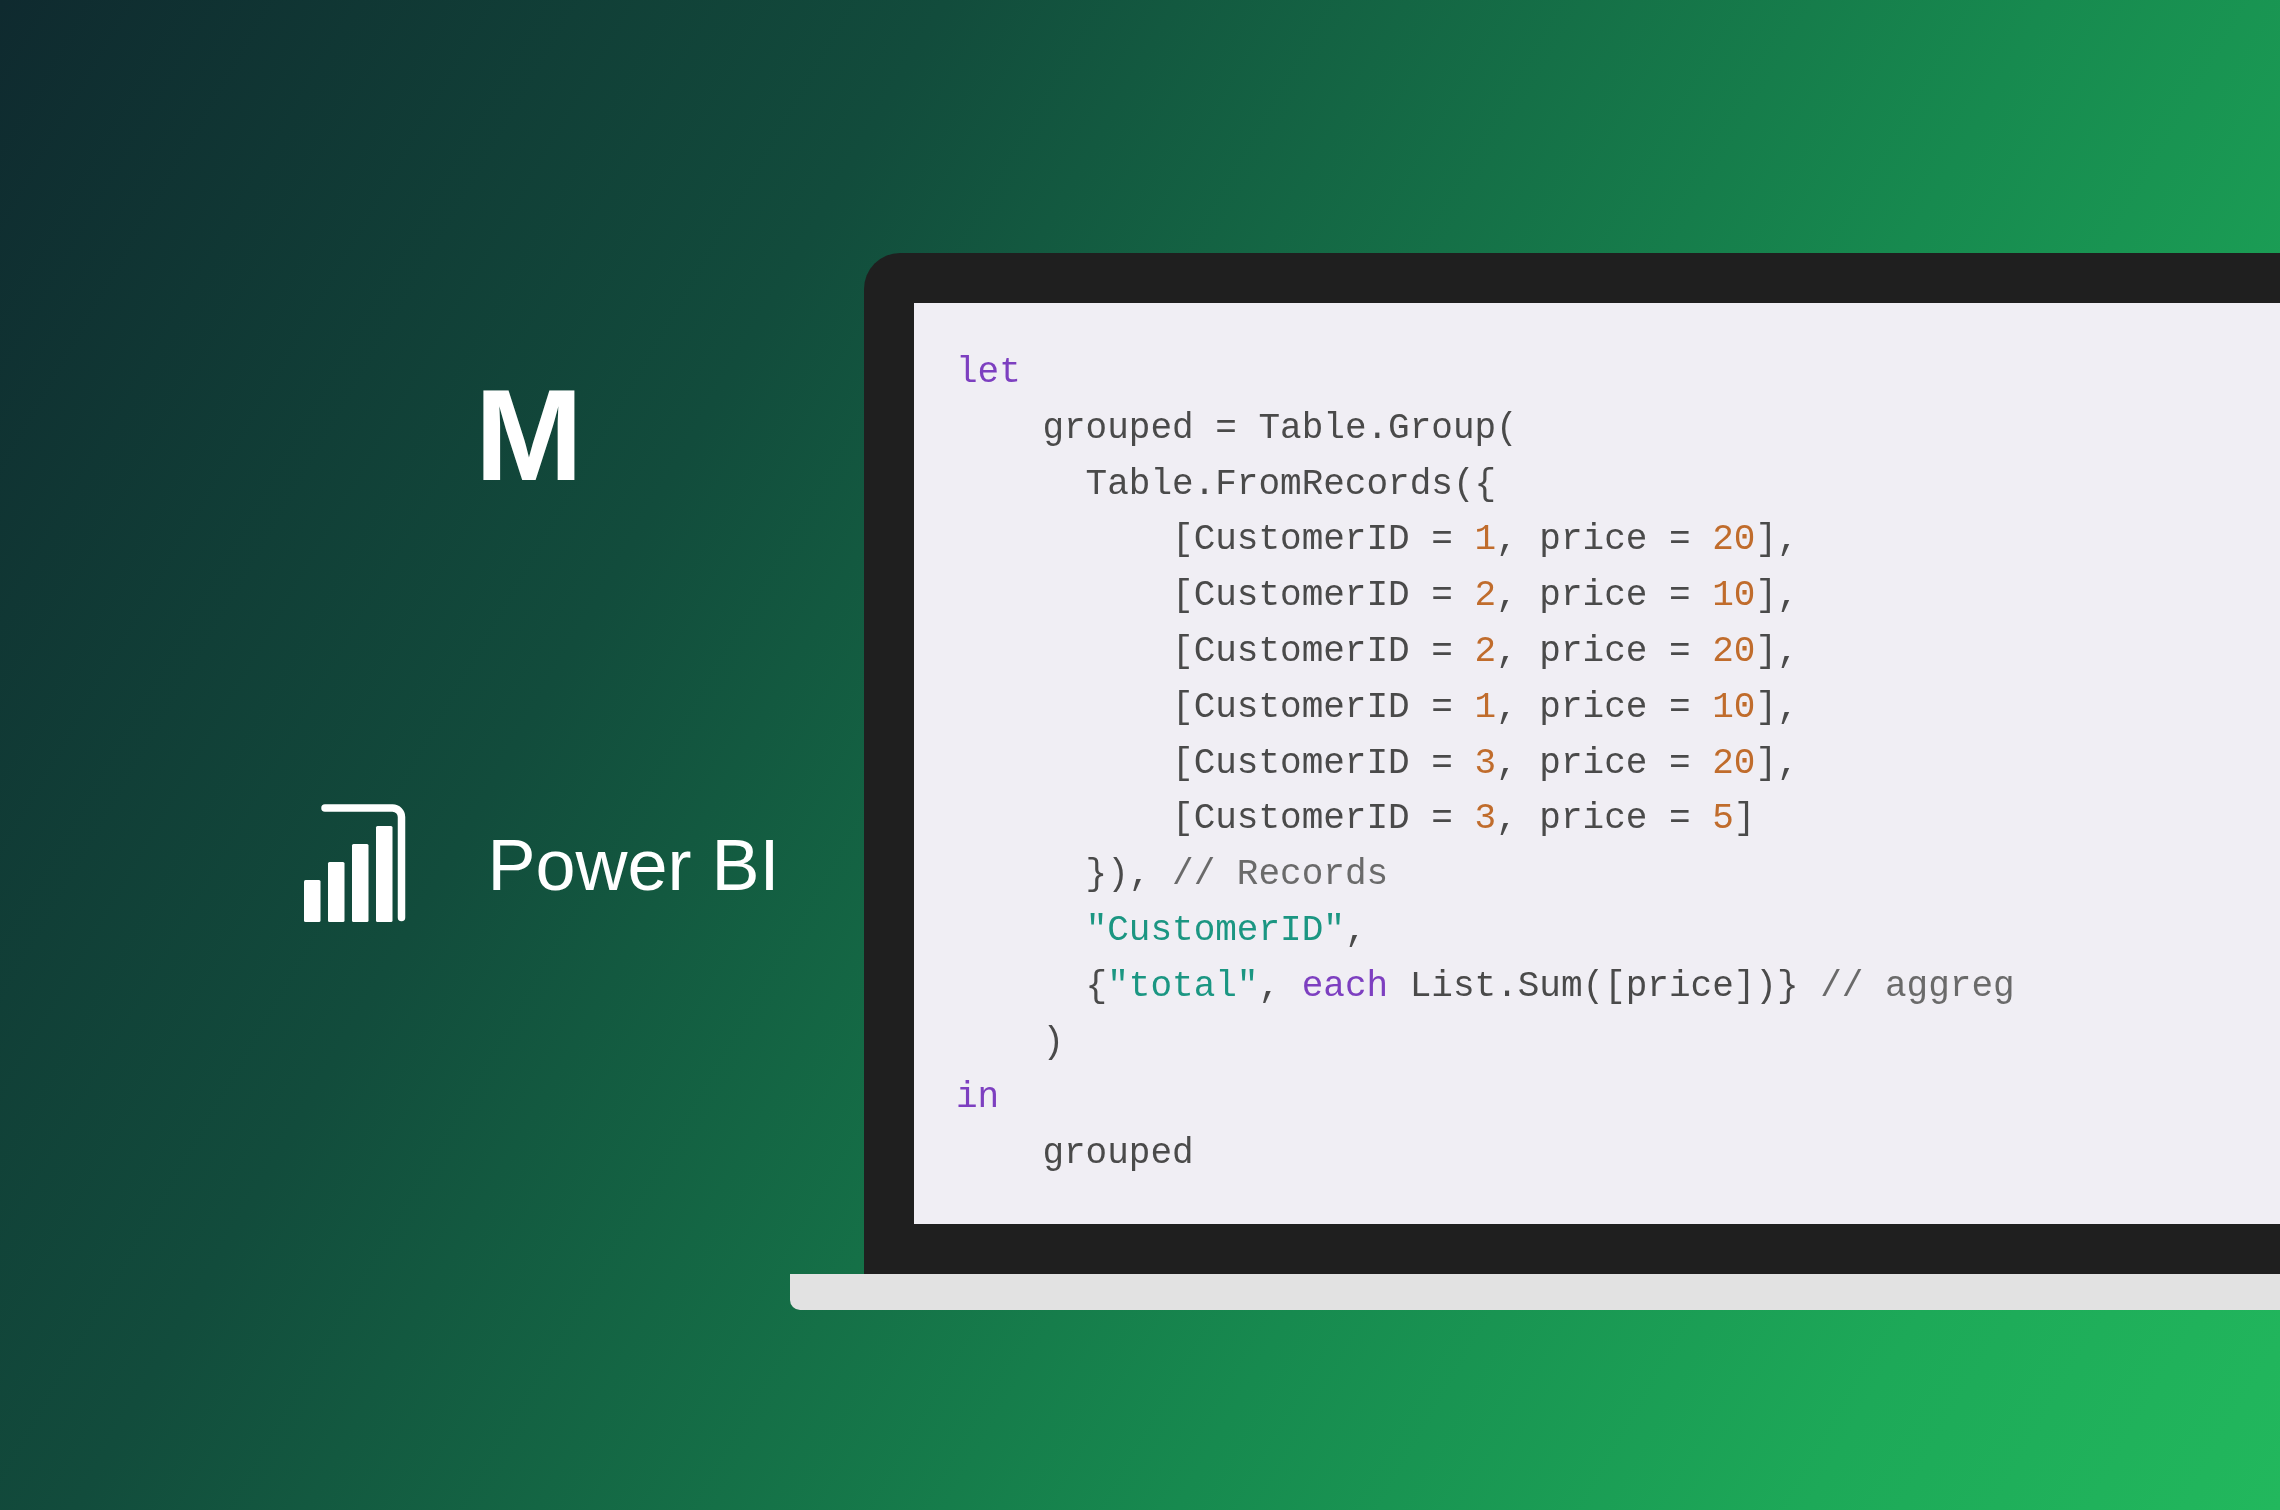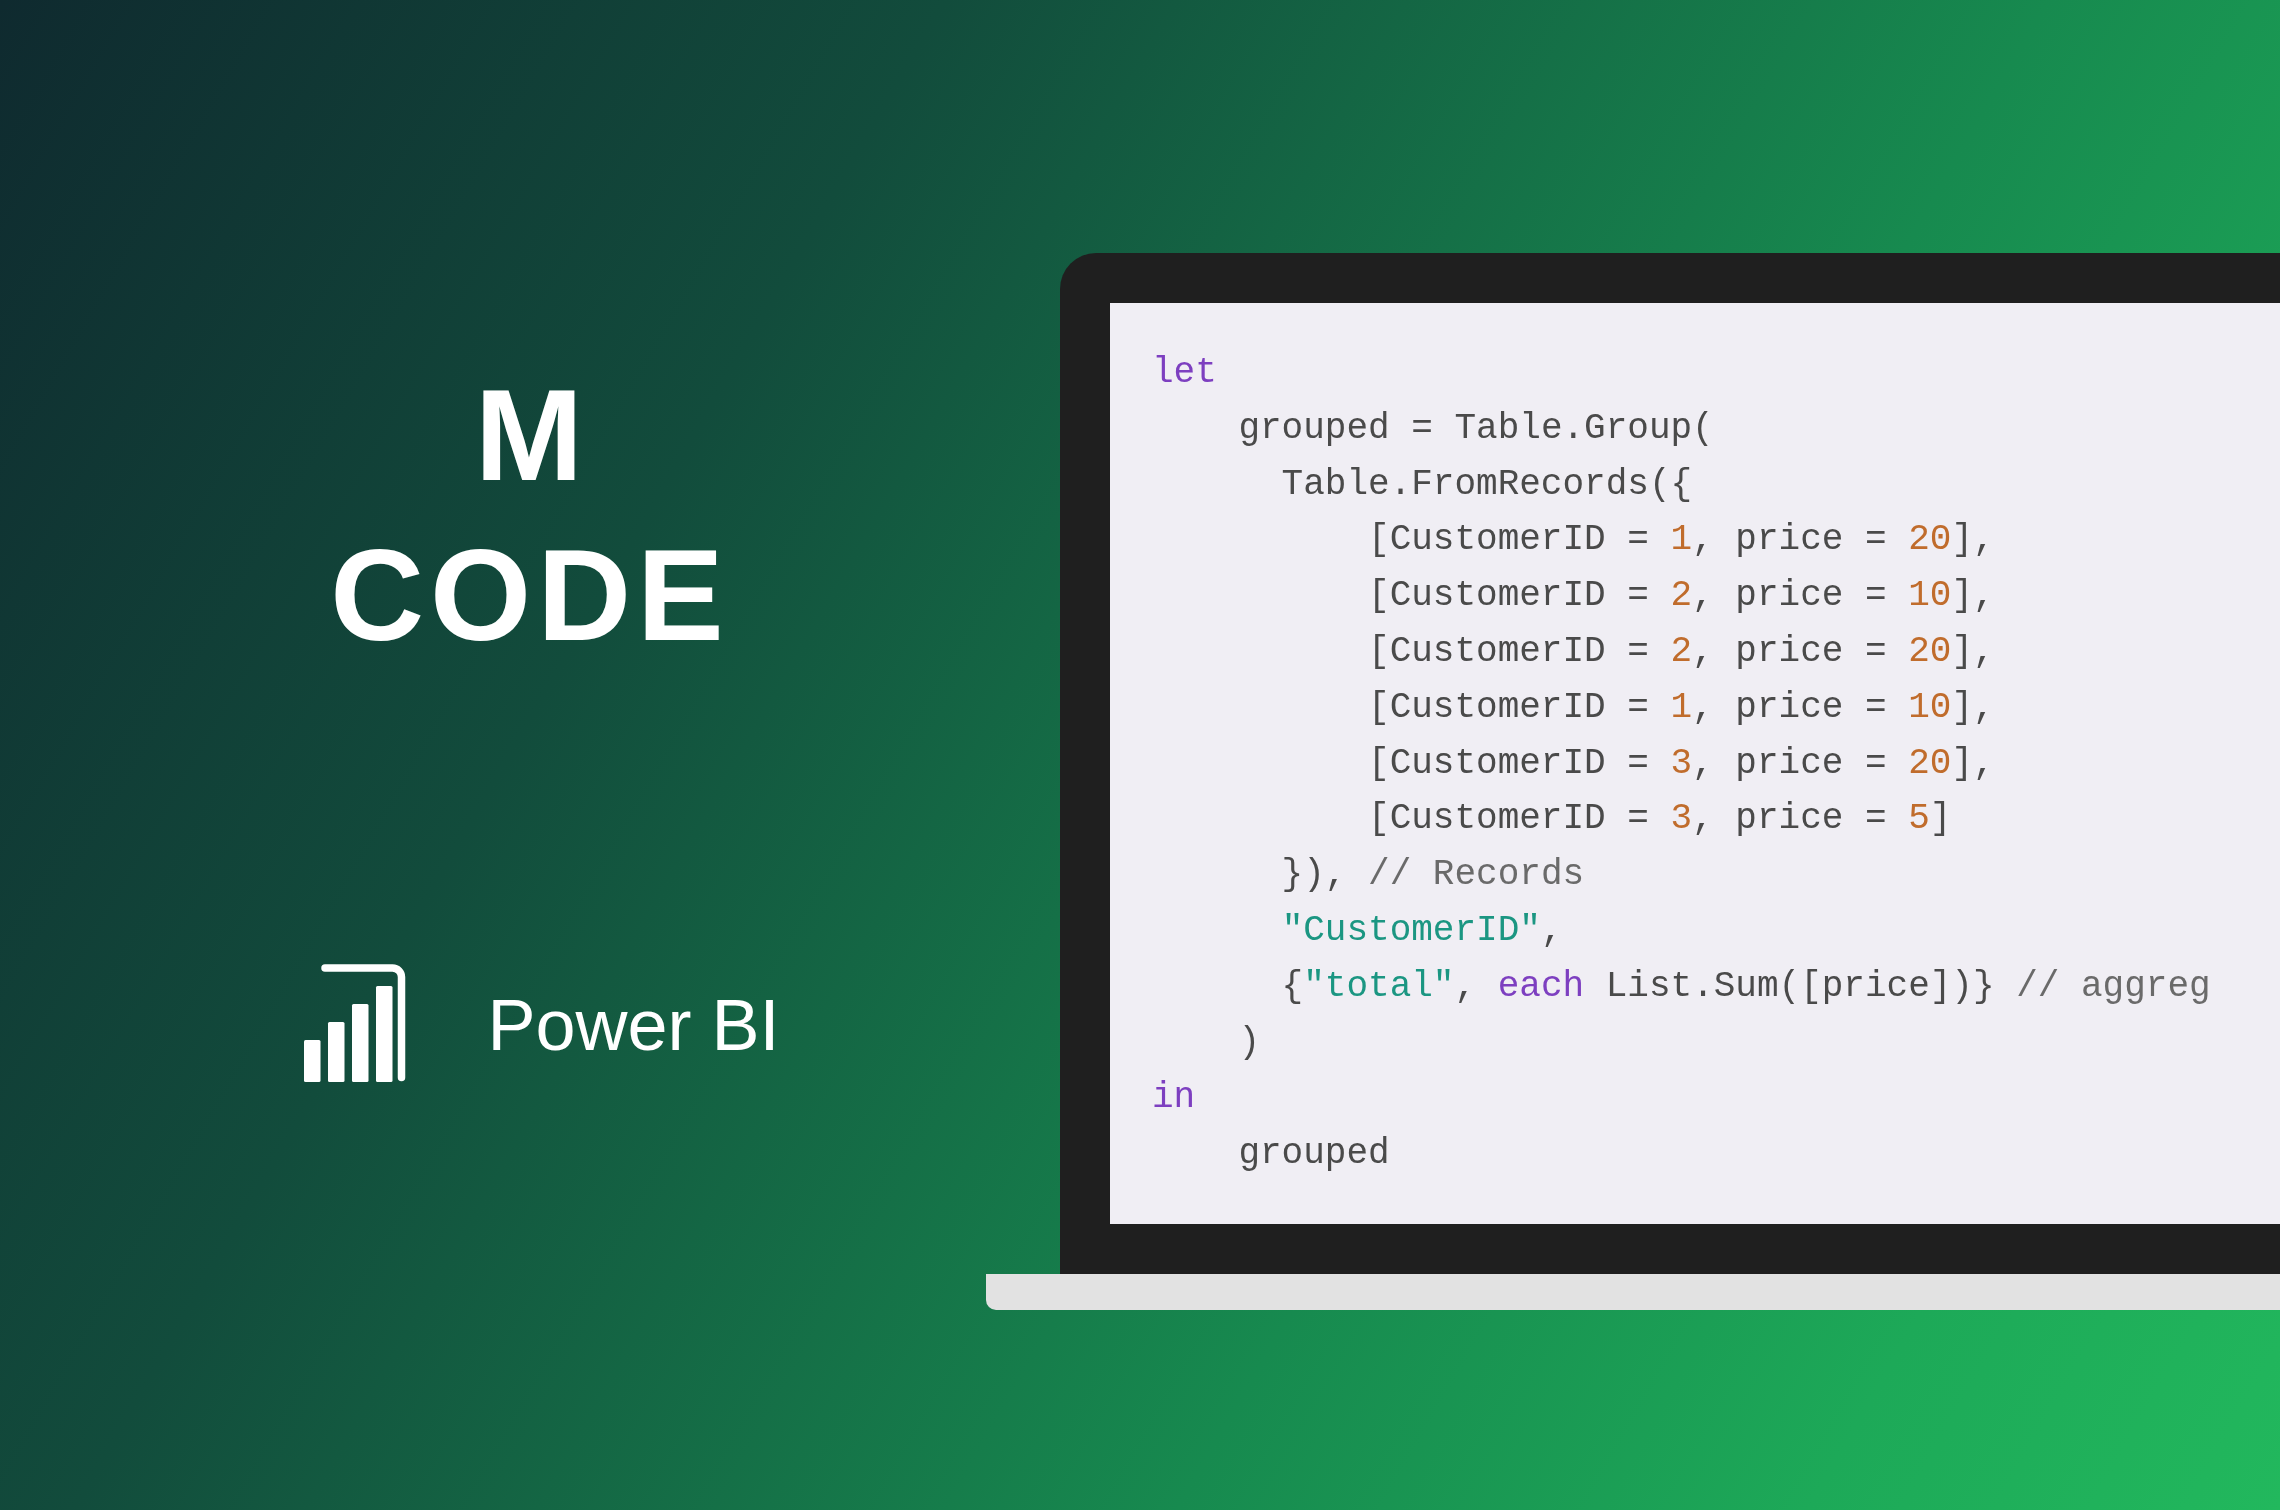--- a/index.html
+++ b/index.html
@@ -47,21 +47,21 @@
 .brand-text {
   font-size: 72px;
   font-weight: 400;
   color: #ffffff;
 }
 
 .laptop {
   position: absolute;
   right: 0;
   bottom: 200px;
-  width: 1220px;
+  width: 1416px;
 }
 
 .laptop-bezel {
   background: #1f1f1f;
   border-radius: 36px 0 0 0;
   padding: 50px 0 50px 50px;
   overflow: hidden;
 }
 
 .laptop-screen {
@@ -87,21 +87,20 @@
 .tk-str { color: #1b9682; }
 .tk-id { color: #4a4a4a; }
 .tk-op { color: #4a4a4a; }
 .tk-com { color: #6a6a6a; }
 </style>
 </head>
 <body>
 
 <div class="left-panel">
   <div class="title-line1">M</div>
-  <div class="title-line2">CODE</div>
 
   <div class="brand-row">
     <div class="brand-icon">
       <svg width="150" height="150" viewBox="0 0 100 100" fill="none" stroke="#ffffff">
         <path d="M 30 12 L 75 12 A 6 6 0 0 1 81 18 L 81 85" stroke-width="5" stroke-linecap="round" stroke-linejoin="round"></path>
         <rect x="16" y="60" width="11" height="28" fill="#ffffff" stroke="none" rx="1"></rect>
         <rect x="32" y="48" width="11" height="40" fill="#ffffff" stroke="none" rx="1"></rect>
         <rect x="48" y="36" width="11" height="52" fill="#ffffff" stroke="none" rx="1"></rect>
         <rect x="64" y="24" width="11" height="64" fill="#ffffff" stroke="none" rx="1"></rect>
       </svg>

